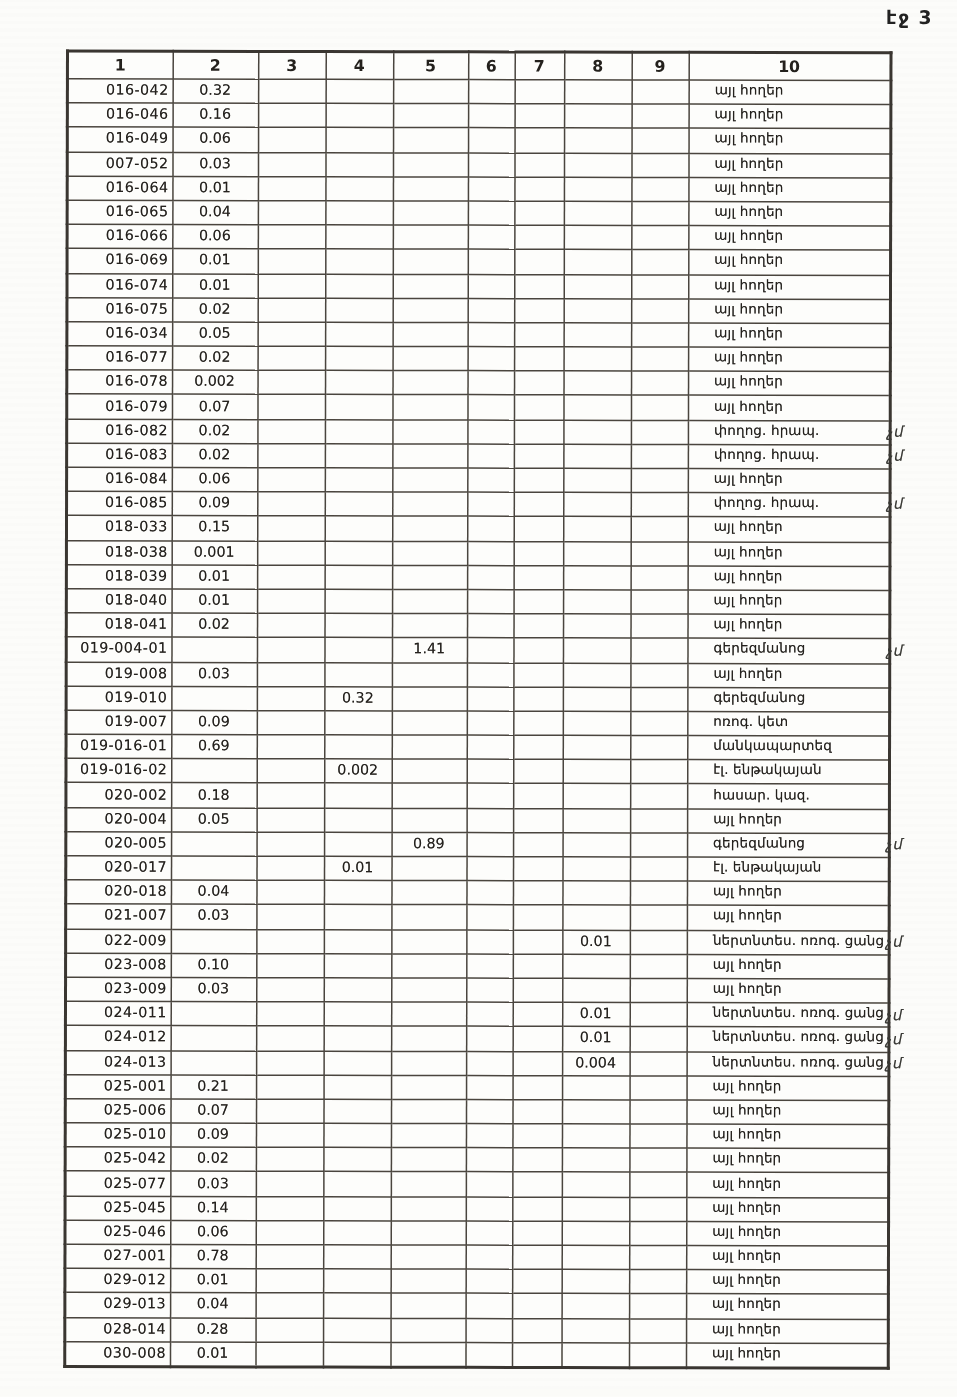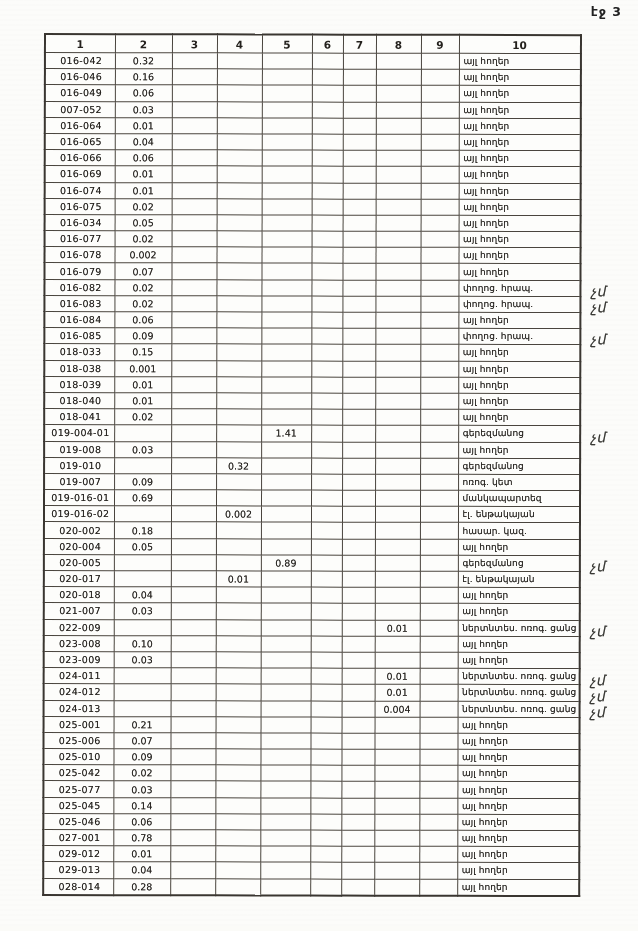--- a/index.html
+++ b/index.html
@@ -43,28 +43,28 @@
     text-align:center;
     color:#24211d;
   }
   td{
     height:15.2px;
     font-size:9.5px;
     line-height:15px;
     color:#24211d;
     text-shadow:0 0 0.4px rgba(30,28,25,0.55);
   }
-  td.c-id{ text-align:center; padding-left:4px; letter-spacing:0.3px; }
+  td.c-id{ text-align:right; padding-left:4px; letter-spacing:0.3px; }
   td.c-val{ text-align:center; }
-  td.c-land{ text-align:left; padding-left:4px; font-size:9px; letter-spacing:0.1px; }
+  td.c-land{ text-align:left; padding-left:17px; font-size:9px; letter-spacing:0.1px; }
   .margin-notes{ position:absolute; left:0; top:0; width:0; height:0; }
   .note{
     position:absolute;
     left:548px;
-    font-size:14px;
+    font-size:10px;
     color:#3a3a36;
     font-style:italic;
     letter-spacing:0.5px;
     white-space:nowrap;
     text-shadow:0 0 0.4px rgba(40,40,38,0.4);
   }
 </style>
 </head>
 <body>
 
@@ -718,20 +718,32 @@
             <td class="c-val">0.28</td>
             <td class="c-val"></td>
             <td class="c-val"></td>
             <td class="c-val"></td>
             <td class="c-val"></td>
             <td class="c-val"></td>
             <td class="c-val"></td>
             <td class="c-val"></td>
             <td class="c-land">այլ հողեր</td>
           </tr>
+          <tr>
+            <td class="c-id">030-008</td>
+            <td class="c-val">0.01</td>
+            <td class="c-val"></td>
+            <td class="c-val"></td>
+            <td class="c-val"></td>
+            <td class="c-val"></td>
+            <td class="c-val"></td>
+            <td class="c-val"></td>
+            <td class="c-val"></td>
+            <td class="c-land">այլ հողեր</td>
+          </tr>
         </tbody>
     </table>
     <div class="margin-notes" id="notes-layer">
         <span class="note" style="top: 248.8px;">չմ</span>
         <span class="note" style="top: 265px;">չմ</span>
         <span class="note" style="top: 297.4px;">չմ</span>
         <span class="note" style="top: 394.6px;">չմ</span>
         <span class="note" style="top: 524.2px;">չմ</span>
         <span class="note" style="top: 589px;">չմ</span>
         <span class="note" style="top: 637.6px;">չմ</span>

